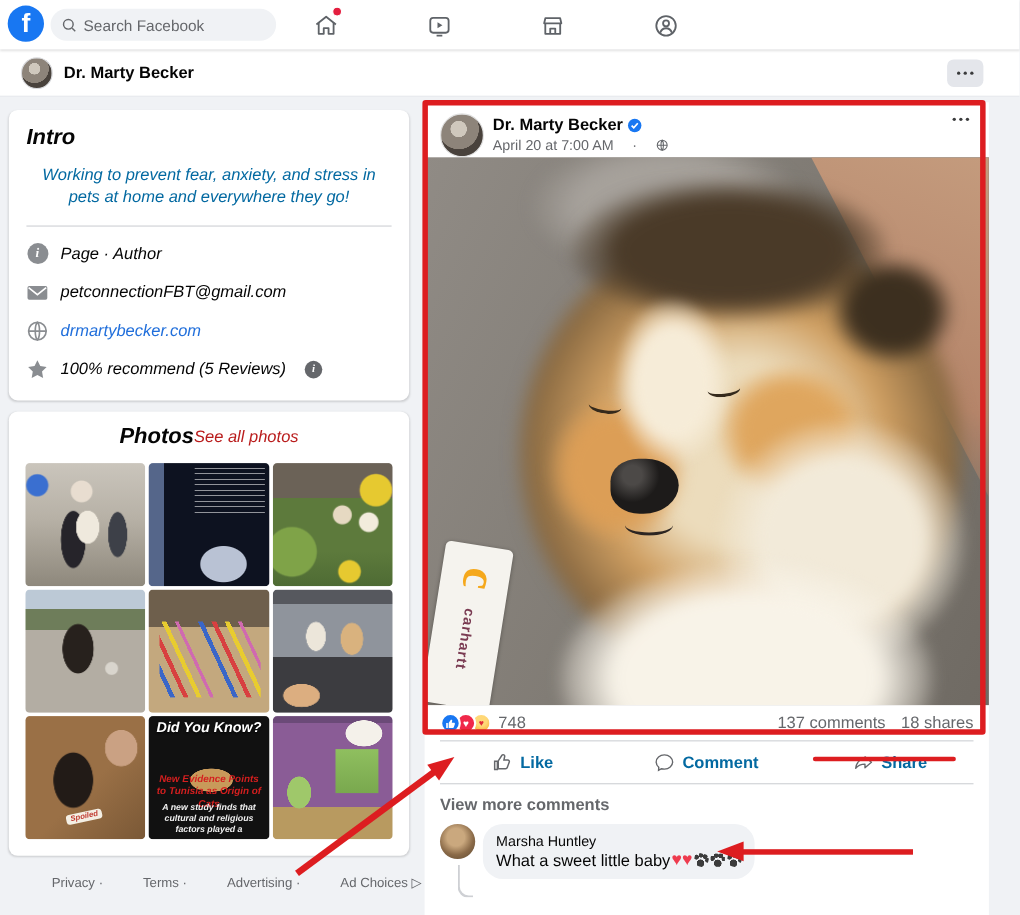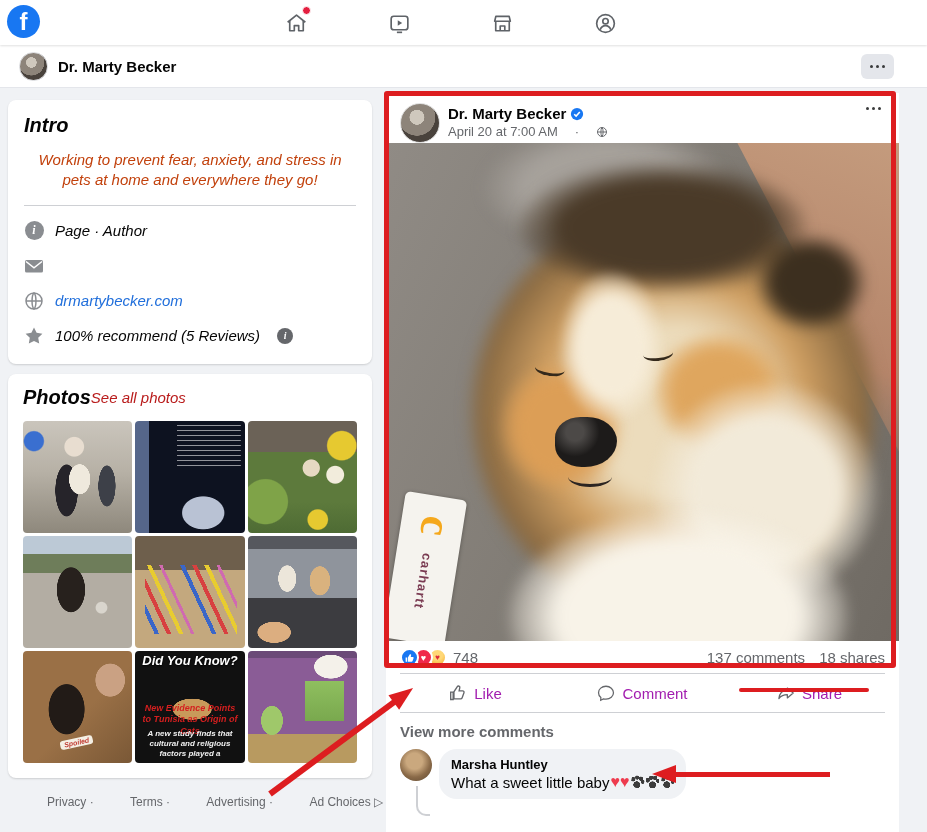--- a/index.html
+++ b/index.html
@@ -34,34 +34,34 @@
   .more-btn { position:absolute; right:33px; top:9px; width:33px; height:25px; border-radius:6px;
               background:#e4e6eb; display:flex; align-items:center; justify-content:center; gap:3px; }
   .dots3 i { display:inline-block; width:3px; height:3px; border-radius:50%; background:#3a3b3c; }
   .dots3 { display:flex; gap:3px; align-items:center; }
 
   
   .leftcol { position:absolute; left:8px; top:100px; width:364px; }
   .card { background:#fff; border-radius:8px; box-shadow:0 1px 2px rgba(0,0,0,.15);font-style:italic; }
   .intro-card { padding:14px 16px 18px; }
   .card-title { font-size:20px; font-weight:bold; }
-  .bio { margin-top:13px; font-size:15px; line-height:1.33; text-align:center; color:#c2410c; }
+  .bio { margin-top:13px; font-size:15px; line-height:1.33; text-align:center; color:#0369a1; }
   .intro-div { margin-top:15px; border-top:1px solid #ced0d4; }
   .irow { margin-top:15px; display:flex; align-items:center; gap:11px; font-size:15px; color:#050505; }
   .irow .ic { width:20px; height:20px; flex:0 0 20px; display:flex; align-items:center; justify-content:center; }
   .blue-link { color:#216fdb; }
   .mini-info { width:16px; height:16px; border-radius:50%; background:#65676b; color:#fff;
                font-size:10px; font-weight:bold; font-family:"Liberation Serif",serif;
                display:inline-flex; align-items:center; justify-content:center; margin-left:6px; }
   .info-circle { width:19px; height:19px; border-radius:50%; background:#8a8d91; color:#fff;
                font-size:12px; font-weight:bold; font-family:"Liberation Serif",serif;
                display:flex; align-items:center; justify-content:center; }
 
   .photos-card { margin-top:10px; padding:12px 15px 15px; }
-  .photos-head { display:flex; justify-content:flex-start; align-items:center; }
+  .photos-head { display:flex; justify-content:center; align-items:center; }
   .see-all { font-size:15px; color:#b91c1c; }
   .pgrid { margin-top:12px; display:grid; grid-template-columns:repeat(3,1fr); gap:3px; }
   .pcell { height:112px; border-radius:4px; overflow:hidden; position:relative; }
 
   .ph1 { background:
       radial-gradient(circle at 47% 23%, #e8ddd0 0 9%, transparent 10%),
       radial-gradient(ellipse 16% 22% at 52% 52%, #efe9dd 0 60%, transparent 62%),
       radial-gradient(ellipse 17% 38% at 40% 62%, #26242a 0 60%, transparent 62%),
       radial-gradient(ellipse 13% 30% at 77% 58%, #3d4048 0 60%, transparent 62%),
       radial-gradient(circle at 10% 18%, #3a6fd0 0 7%, transparent 8%),
@@ -183,30 +183,30 @@
   .rx + .rx { margin-left:-5px; }
   .rx-like { background:#1877f2; z-index:3; }
   .rx-love { background:#f0284a; z-index:2; color:#fff; font-size:9px; }
   .rx-care { background:radial-gradient(circle at 50% 32%, #ffd877 0 40%, #f5a623); z-index:1;
              color:#e02a3a; font-size:8px; }
   .rx-count { margin-left:6px; }
   .stats-right { margin-left:auto; display:flex; gap:14px; }
   .hdiv { border-top:1px solid #ced0d4; margin:0 14px; }
   .actions { display:flex; height:38px; align-items:center; padding:0 6px; }
   .abtn { flex:1; display:flex; align-items:center; justify-content:center; gap:7px;
-          font-size:15px; font-weight:normal; color:#a21caf; border-radius:4px; height:30px; }
+          font-size:15px; font-weight:bold; color:#0369a1; border-radius:4px; height:30px; }
   .view-more { padding:10px 14px 4px; font-size:15px; font-weight:bold; color:#65676b; }
 
   
   .comment { position:relative; padding:5px 14px 0; display:flex; }
   .cavatar { width:32px; height:32px; border-radius:50%; flex:0 0 32px;
              background:radial-gradient(circle at 45% 38%, #caa87e 0 30%, #8a6a48 60%, #5a4630); }
   .cbody { margin-left:7px; }
   .cbubble { background:#f0f2f5; border-radius:18px; padding:8px 12px; display:inline-block; }
-  .cname { font-size:13px; font-weight:bold; }
+  .cname { font-size:13px; font-weight:normal; }
   .ctext { font-size:15px; margin-top:1px; display:flex; align-items:center; }
   .heart { color:#ee3b4e; font-size:16px; margin-left:1px; }
   .paw { display:inline-block; width:13px; height:12px; margin-left:2px;
       background:
       radial-gradient(circle at 50% 74%, #3c3c3c 0 30%, transparent 33%),
       radial-gradient(circle at 12% 36%, #3c3c3c 0 15%, transparent 18%),
       radial-gradient(circle at 40% 14%, #3c3c3c 0 15%, transparent 18%),
       radial-gradient(circle at 70% 16%, #3c3c3c 0 15%, transparent 18%),
       radial-gradient(circle at 92% 40%, #3c3c3c 0 13%, transparent 16%); }
   .paw:nth-child(odd) { transform:rotate(14deg); }
@@ -232,20 +232,29 @@
 
   svg { display:block; }
 </style>
 </head>
 <body>
 
 <div class="viewport">
 
   <header class="topnav">
     <div class="fb-logo">f</div>
+    <div class="search-pill">
+      <span>
+        <svg width="14" height="14" viewBox="0 0 16 16" fill="none" stroke="#65676b" stroke-width="1.5">
+          <circle cx="7" cy="7" r="5"></circle>
+            <path d="m11 11 3.2 3.2"></path>
+          </svg>
+      </span>
+      <input type="text" placeholder="Search Facebook" style="">
+    </div>
     <div class="nav-ic" style="left:279px;">
       <span>
         <svg viewBox="0 0 24 24" width="25" height="25" fill="none" stroke="#5f6368" stroke-width="1.6" stroke-linejoin="round">
           <path d="M3.5 10.8 12 4l8.5 6.8"></path>
             <path d="M5.5 9.4V19h4.4v-5h4.2v5h4.4V9.4"></path>
           </svg>
       </span>
       <span class="nav-dot"></span>
     </div>
     <div class="nav-ic" style="left:382px;">
@@ -301,20 +310,21 @@
           </span>
         <span>Page · Author</span>
       </div>
       <div class="irow">
         <span class="ic">
           <svg width="20" height="20" viewBox="0 0 20 20">
               <rect x="1" y="4" width="18" height="12.5" rx="1.6" fill="#8a8d91"></rect>
           <path d="m2 5.5 8 6.3 8-6.3" stroke="#fff" stroke-width="1.5" fill="none"></path>
             </svg>
         </span>
+        <span>petconnectionFBT@gmail.com</span>
       </div>
       <div class="irow">
         <span class="ic">
           <svg width="20" height="20" viewBox="0 0 20 20" fill="none" stroke="#8a8d91" stroke-width="1.5">
             <circle cx="10" cy="10" r="8"></circle>
               <path d="M2 10h16M10 2c2.6 2.3 2.6 13.7 0 16-2.6-2.3-2.6-13.7 0-16z"></path>
             </svg>
         </span>
         <span class="blue-link">drmartybecker.com</span>
       </div>

